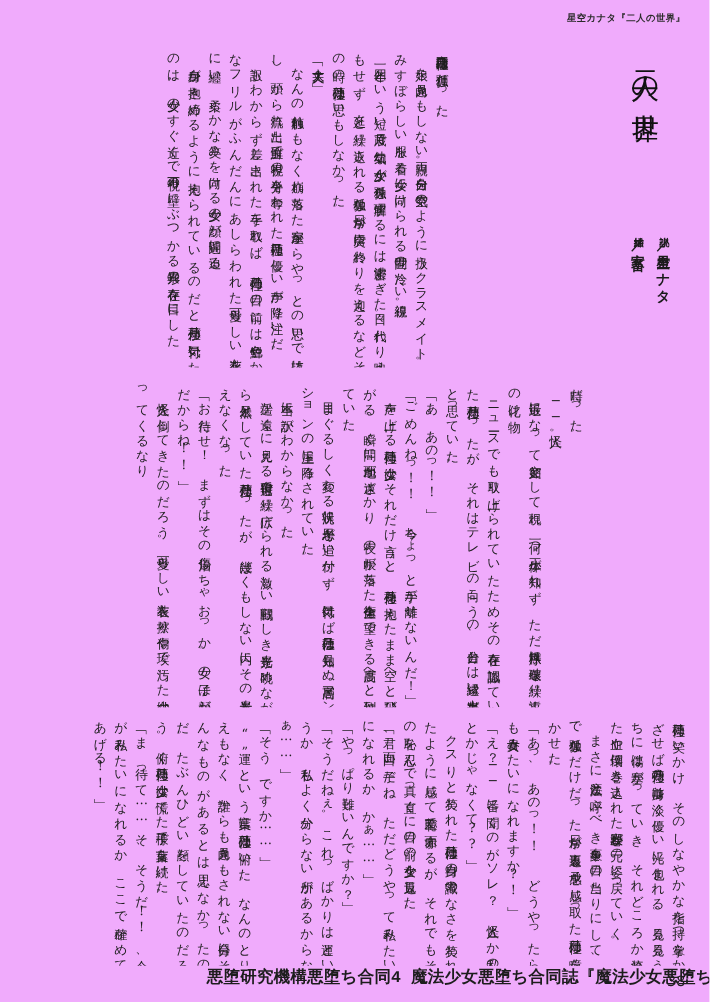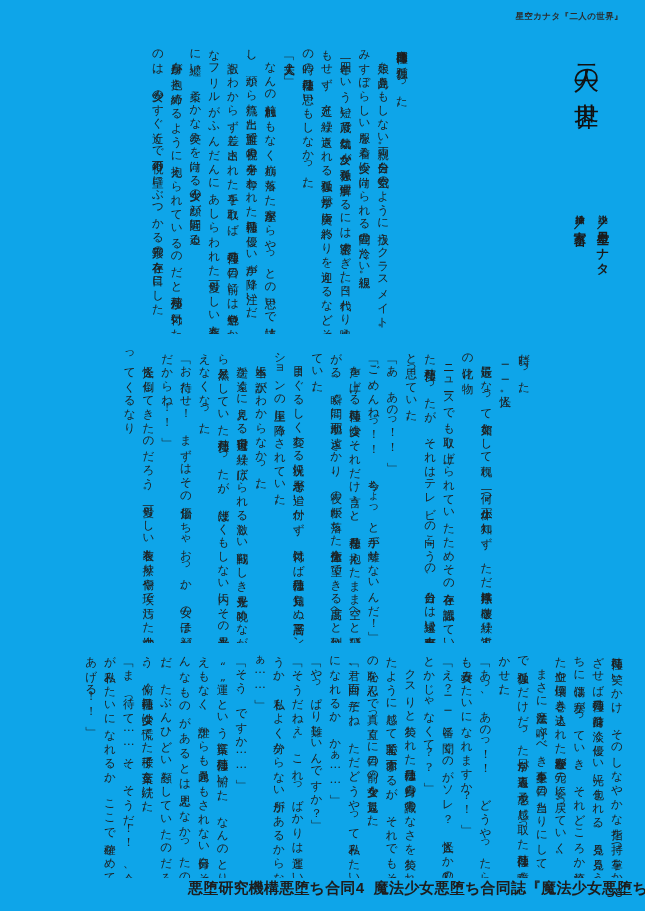--- a/index.html
+++ b/index.html
@@ -11,21 +11,21 @@
   body {
     font-family: "DejaVu Serif", "Liberation Serif", serif;
     color: #1b1b1b;
     -webkit-font-smoothing: antialiased;
   }
 
   .page {
     position: relative;
     width: 645px;
     height: 911px;
-    background: #0ea5e9;
+    background: #f0abfc;
     overflow: hidden;
     box-sizing: border-box;
   }
 
   
   .running-header {
     position: absolute;
     top: 11px;
     right: 22px;
     font-size: 8.5px;

